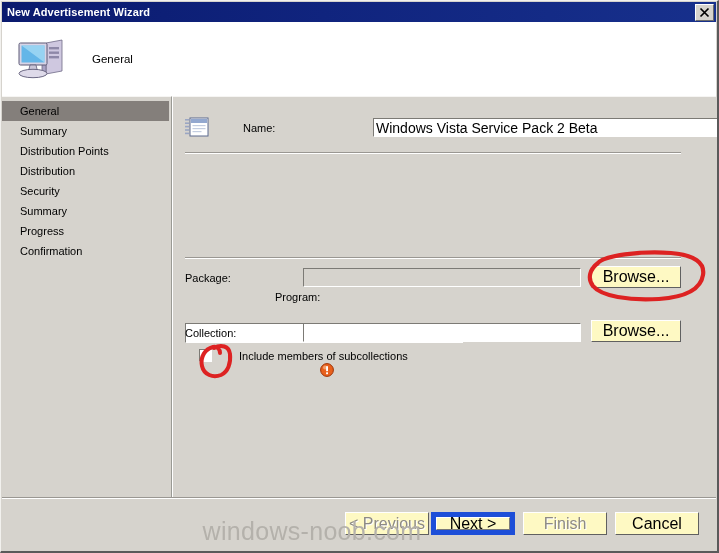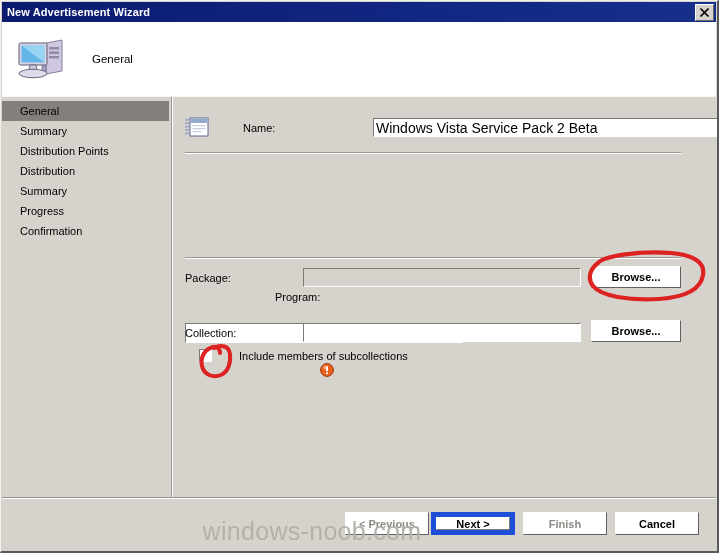--- a/index.html
+++ b/index.html
@@ -207,35 +207,34 @@
     border-right: 1px solid #7c7a75;
     border-bottom: 1px solid #7c7a75;
     box-sizing: border-box;
     display: flex;
     align-items: center;
     justify-content: center;
     cursor: default;
   }
 
   .btn {
-    background: #ffffff;
+    background: #fef9c3;
     border-top: 1px solid #ffffff;
     border-left: 1px solid #ffffff;
     border-right: 1px solid #606060;
     border-bottom: 1px solid #606060;
     box-sizing: border-box;
     font-family: "Liberation Sans", sans-serif;
-    font-size: 11px;
+    font-size: 16px;
     color: #000000;
     display: flex;
     align-items: center;
     justify-content: center;
     cursor: default;
     white-space: nowrap;
-    font-weight: bold;
   }
   .btn.disabled { color: #8d8a85; text-shadow: 1px 1px 0 #ffffff; }
   .btn.default-btn { border: 5px solid #1d4ed8; }
   .btn.default-btn .inner {
     width: 100%; height: 100%;
     border-top: 1px solid #ffffff;
     border-left: 1px solid #ffffff;
     border-right: 1px solid #7a7a7a;
     border-bottom: 1px solid #7a7a7a;
     box-sizing: border-box;
@@ -375,20 +374,21 @@
     <div id="header-title">General</div>
   </div>
 
   <div id="body-area">
 
     <div id="sidebar">
       <div class="side-item selected">General</div>
       <div class="side-item">Summary</div>
       <div class="side-item">Distribution Points</div>
       <div class="side-item">Distribution</div>
+      <div class="side-item">Security</div>
       <div class="side-item">Summary</div>
       <div class="side-item">Progress</div>
       <div class="side-item">Confirmation</div>
     </div>
 
     <div id="content">
 
       <div class="row" style="left:12px; top:20px;">
         <svg width="24" height="21" viewBox="0 0 24 21">
           <rect x="0" y="2" width="4" height="1.6" fill="#9aa6c4"></rect>

